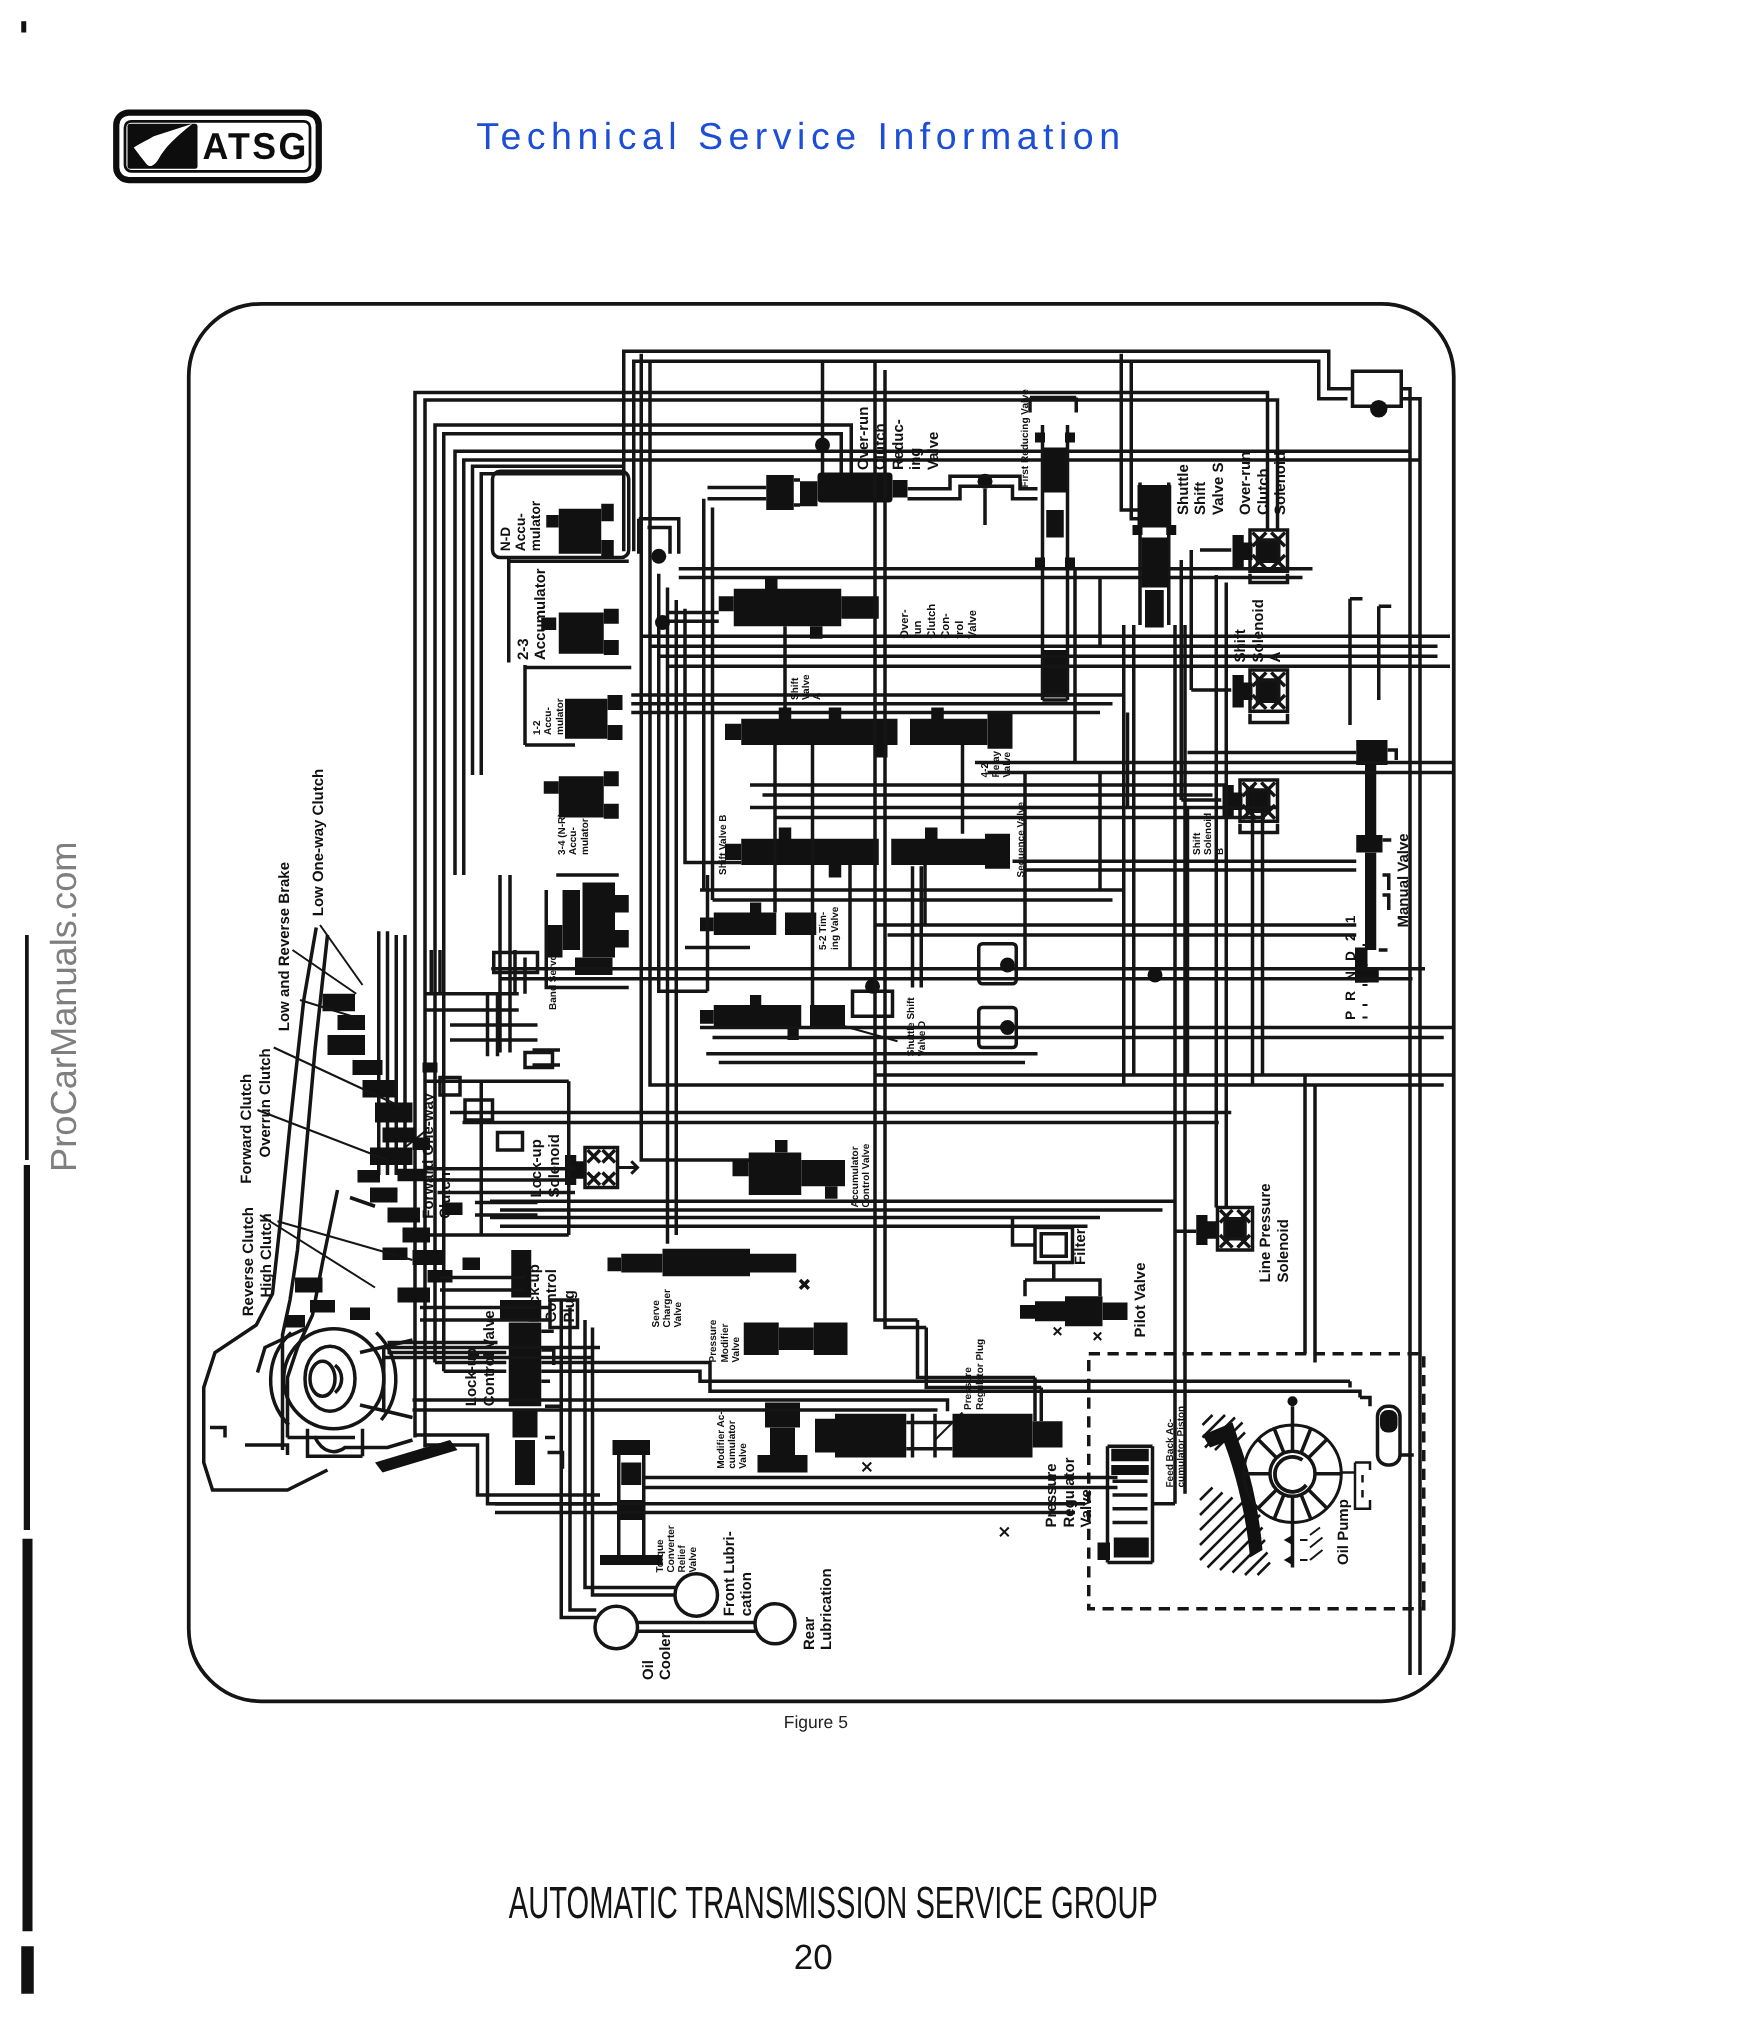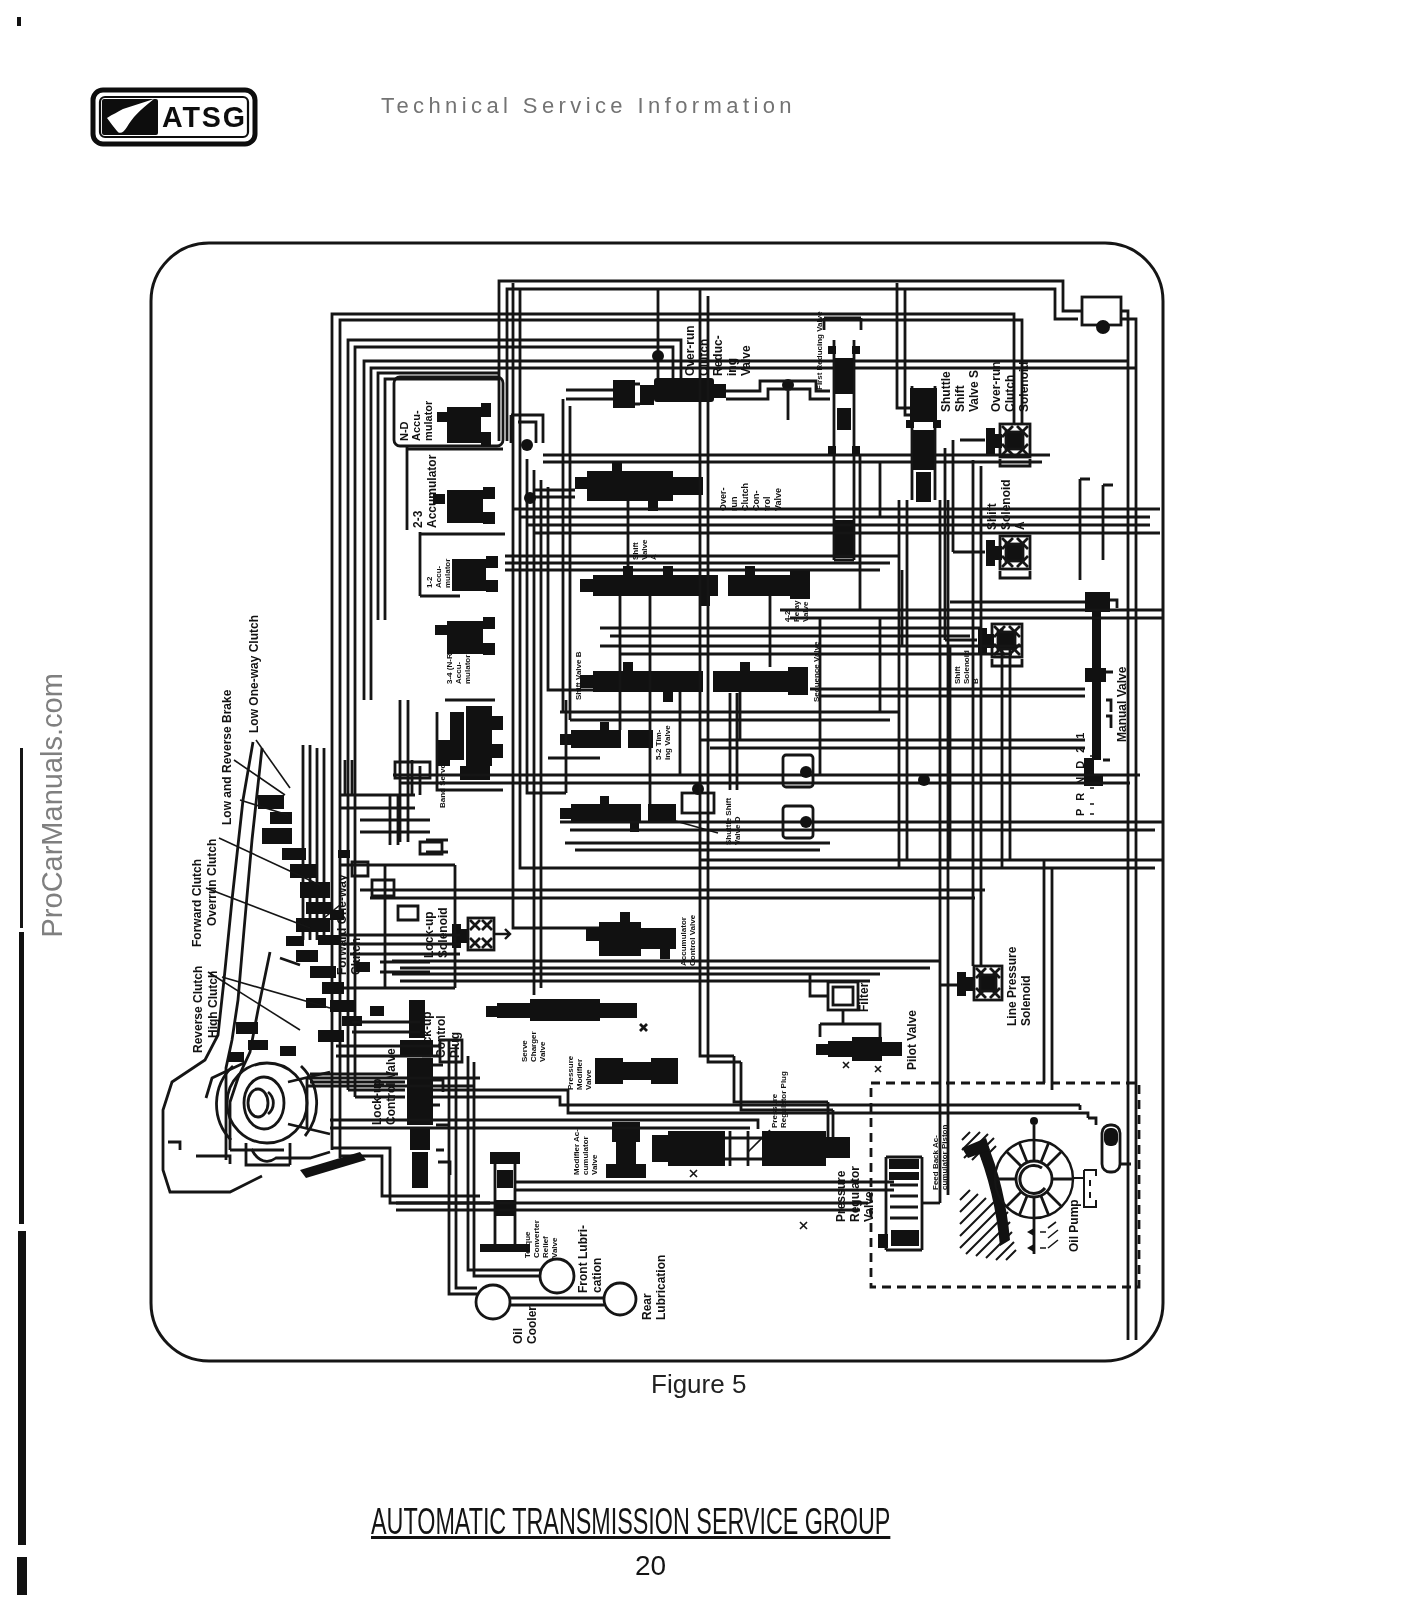--- a/index.html
+++ b/index.html
@@ -20,21 +20,21 @@
 <div class="abs" style="left:17px;top:1557px;width:10px;height:38px;background:#111;"></div>
 
 <svg class="abs" style="left:90px;top:86px;" width="170" height="62" viewBox="0 0 170 62">
   <rect x="3" y="4" width="162" height="54" rx="10" fill="none" stroke="#0d0d0d" stroke-width="5"></rect>
   <rect x="10" y="11" width="148" height="40" rx="5" fill="none" stroke="#0d0d0d" stroke-width="2.2"></rect>
   <rect x="12" y="13" width="56" height="36" rx="2" fill="#0d0d0d"></rect>
   <path d="M17 32 C23 28 28 26 33 23 L64 13 C50 24 42 32 37 41 C34 46 30 49 27 45 C23 40 20 36 17 32 Z" fill="#ffffff"></path>
   <text x="72" y="41" font-size="30" font-weight="bold" letter-spacing="2" fill="#0d0d0d" textLength="85" lengthAdjust="spacingAndGlyphs">ATSG</text>
 </svg>
 
-<div class="abs" style="left:381px;top:93px;font-size:22px;letter-spacing:4.4px;color:#737373;">Technical Service Information</div>
+<div class="abs" style="left:381px;top:93px;font-size:30px;letter-spacing:4.4px;color:#1d4ed8;">Technical Service Information</div>
 
 <div class="abs" style="left:-80px;top:789px;width:264px;line-height:33px;transform:rotate(-90deg);font-size:29px;color:#7f7f7f;">ProCarManuals.com</div>
 
 <svg class="abs" style="left:0;top:0;filter:blur(0.3px);" width="1404" height="1620" viewBox="0 0 1404 1620">
 
   <rect x="151" y="243" width="1012" height="1118" rx="58" fill="none" stroke="#151515" stroke-width="3"></rect>
   <g id="diagram" stroke="#151515" stroke-width="2.8" fill="none">
 
   <path d="M563 399 L563 712 M570 406 L570 720 M628 501 L628 575 M658 289 L658 380 M788 391 L788 420 M860 455 L860 533 M880 462 L880 517 M953 440 L953 552 M899 500 L899 868 M907 500 L907 860 M950 646 L950 860 M945 448 L945 640 M1002 628 L1002 868 M1010 636 L1010 860"></path>
 
@@ -661,19 +661,19 @@
   <path d="M1120 1164 L1131 1164 M1096 1125 L1096 1118 L1088 1118"></path>
 
   <path d="M1073 1178 L1084 1178 M1084 1170 L1096 1170 L1096 1176 M1084 1170 L1084 1207 L1096 1207 L1096 1200 M1090 1180 L1090 1186 M1090 1192 L1090 1198" stroke-width="2"></path>
 
   <path d="M922 1203 L940 1203"></path>
 
   <path d="M433 1097 L560 1097 L560 1105 L1080 1105 M433 1090 L568 1090 L568 1113 L1088 1113 L1088 1118 M1080 1105 L1080 1110"></path>
   </g>
 </svg>
 
-<div class="abs" style="left:627px;top:1369px;font-size:26px;color:#222;margin-left:24px;">Figure 5</div>
-
-<div class="abs" style="left:371px;top:1501px;width:520px;text-decoration:underline;">
+<div class="abs" style="left:627px;top:1369px;font-size:14px;color:#222;">Figure 5</div>
+
+<div class="abs" style="left:407px;top:1501px;width:520px;">
     <div style="font-size:36px;color:#141414;transform:scale(0.648,1);transform-origin:0 0;white-space:nowrap;">AUTOMATIC TRANSMISSION SERVICE GROUP</div>
   </div>
 
 <div class="abs" style="left:635px;top:1550px;font-size:28px;color:#141414;">20</div>
 
 </body></html>

